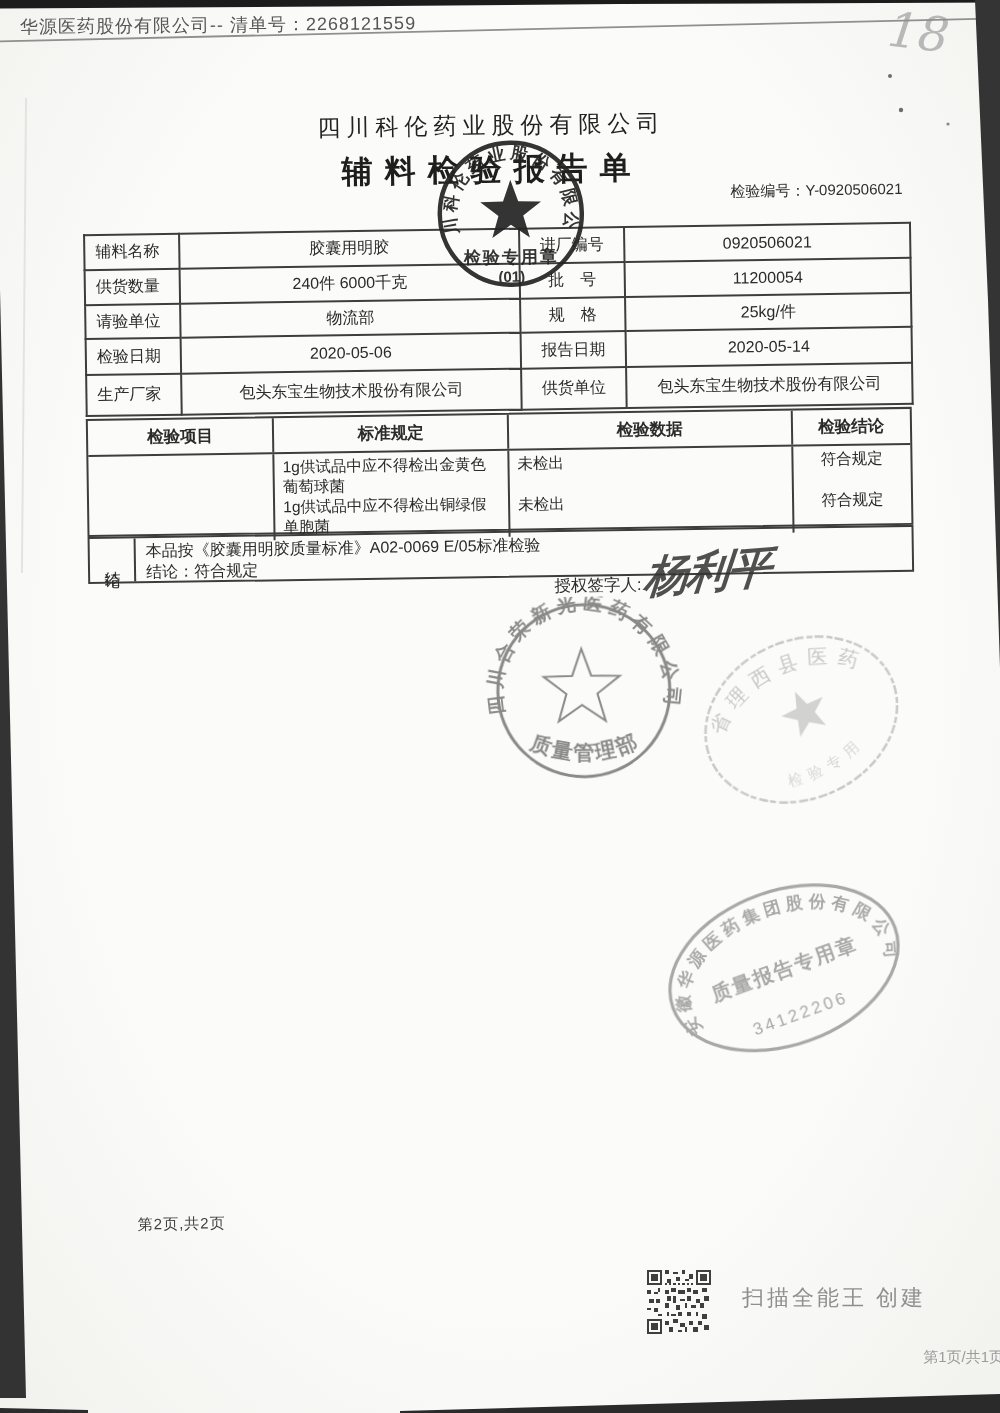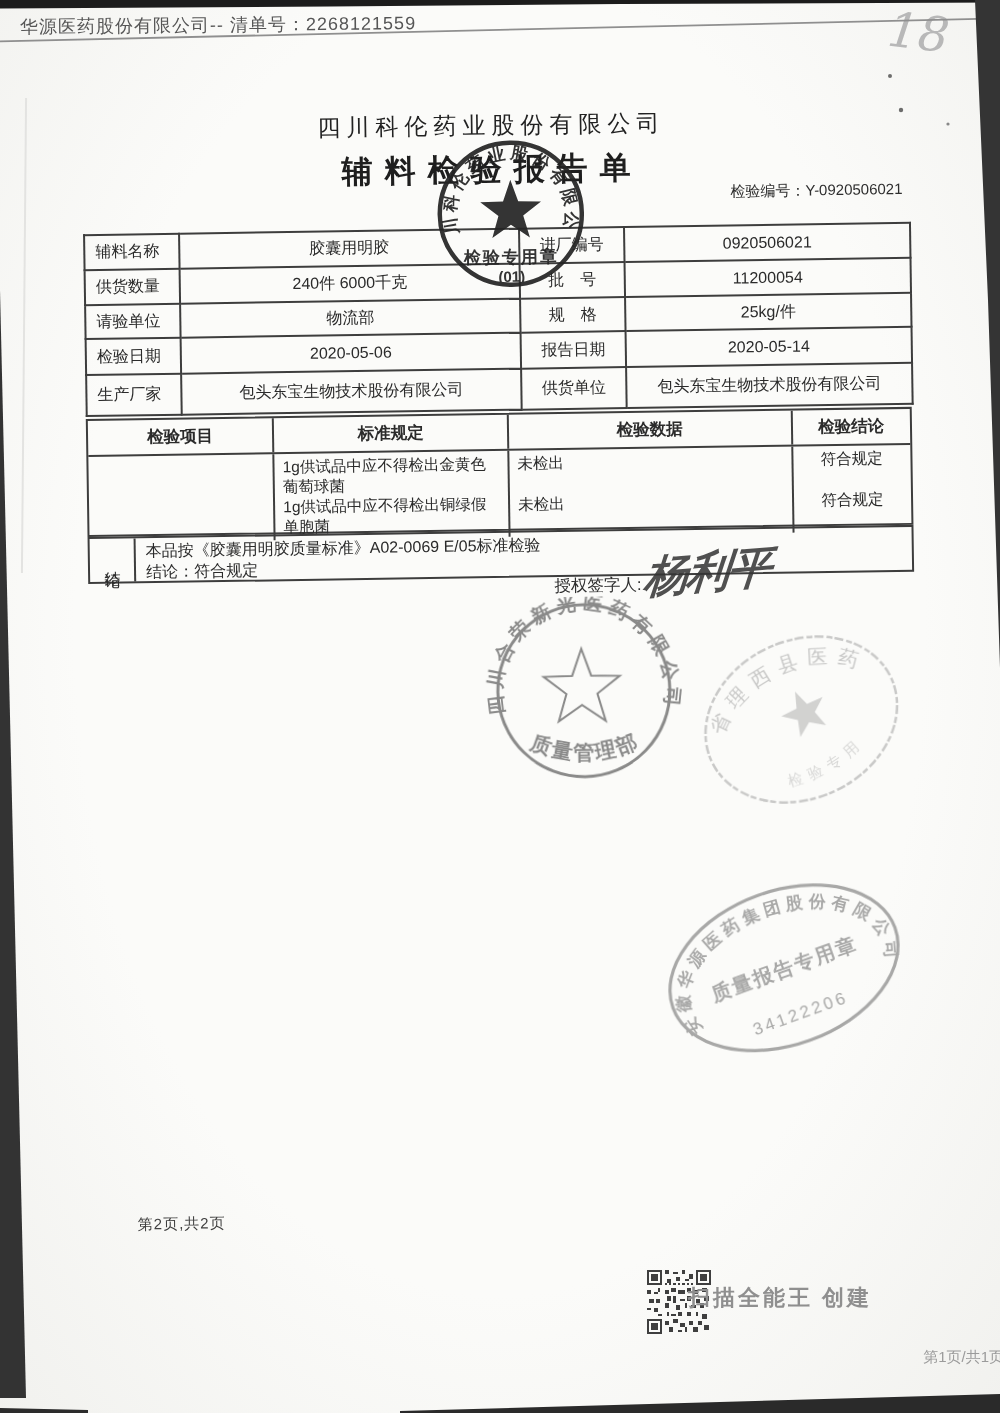--- a/index.html
+++ b/index.html
@@ -45,21 +45,21 @@
       transform:rotate(-4deg) skewX(-10deg);opacity:.85;letter-spacing:-2px;}
   #page-note{left:130px;top:1210px;font-size:15px;color:#3f3f3f;letter-spacing:1px;}
   
   .stamp{pointer-events:none;}
   #seal-main{left:428px;top:126px;opacity:.92;}
   #seal-qd{left:480px;top:598px;opacity:.8;filter:blur(0.3px);}
   #seal-county{left:677px;top:612px;opacity:.5;filter:blur(0.5px);}
   #seal-report{left:645px;top:860px;opacity:.64;filter:blur(0.35px);}
   
   #qr-code{left:645px;top:1270px;z-index:10;}
-  #scanner-caption{left:688px;top:1283px;font-size:22px;color:#8f8f8f;letter-spacing:3px;z-index:10;font-weight:bold;}
+  #scanner-caption{left:742px;top:1283px;font-size:22px;color:#8f8f8f;letter-spacing:3px;z-index:10;}
   #page-indicator{left:844px;top:1348px;width:160px;text-align:right;font-size:15px;color:#9b9b9b;z-index:10;}
 </style>
 </head>
 <body>
 
 <div id="page">
 
   <div id="fold-line" class="abs"></div>
 
   <div id="scan-header" class="abs">华源医药股份有限公司-- 清单号：2268121559</div>

